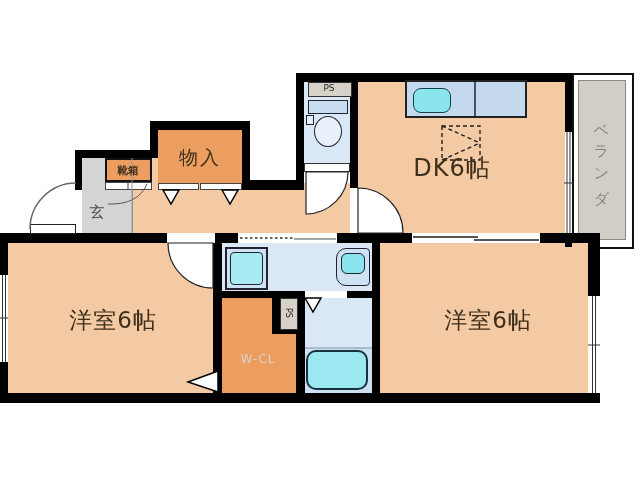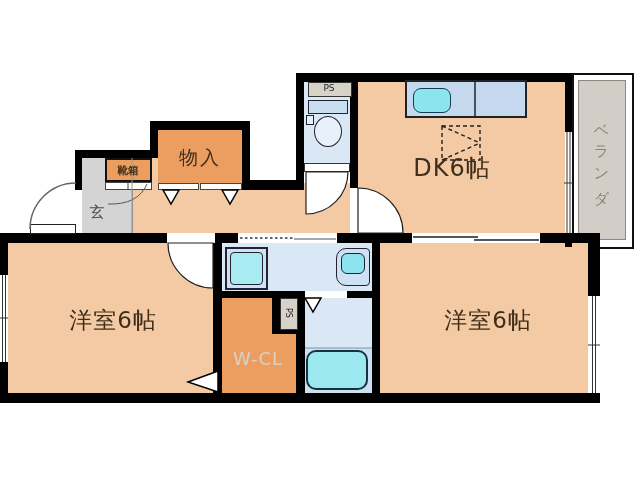--- a/index.html
+++ b/index.html
@@ -157,18 +157,18 @@
       <line x1="588" y1="345" x2="600" y2="345"></line>
     </g>
   </svg>
 
   <div class="label" style="left:452px;top:168px;font-size:24px;letter-spacing:1px;">DK6帖</div>
   <div class="label" style="left:113px;top:320px;font-size:23px;letter-spacing:1px;">洋室6帖</div>
   <div class="label" style="left:488px;top:320px;font-size:23px;letter-spacing:1px;">洋室6帖</div>
   <div class="label" style="left:200px;top:157px;font-size:19px;letter-spacing:2px;">物入</div>
   <div class="label" style="left:128px;top:170px;font-size:10.5px;font-weight:bold;">靴箱</div>
   <div class="label" style="left:97px;top:212px;font-size:15px;color:#4a4a4a;">玄</div>
-  <div class="label" style="left:258px;top:359px;font-size:18px;color:var(--wcl_label,#d8d2c6);letter-spacing:1px;">W-CL</div>
+  <div class="label" style="left:258px;top:359px;font-size:12px;color:var(--wcl_label,#d8d2c6);letter-spacing:1px;">W-CL</div>
   <div class="label vert" style="left:601px;top:157px;font-size:15px;color:var(--veranda_label,#8a8578);letter-spacing:5px;">ベランダ</div>
   <div class="label" style="left:329px;top:88px;font-size:9px;color:#222;">PS</div>
   <div class="label rot90" style="left:288px;top:313px;font-size:8px;color:#222;">PS</div>
 
 </div>
 
 </body></html>

